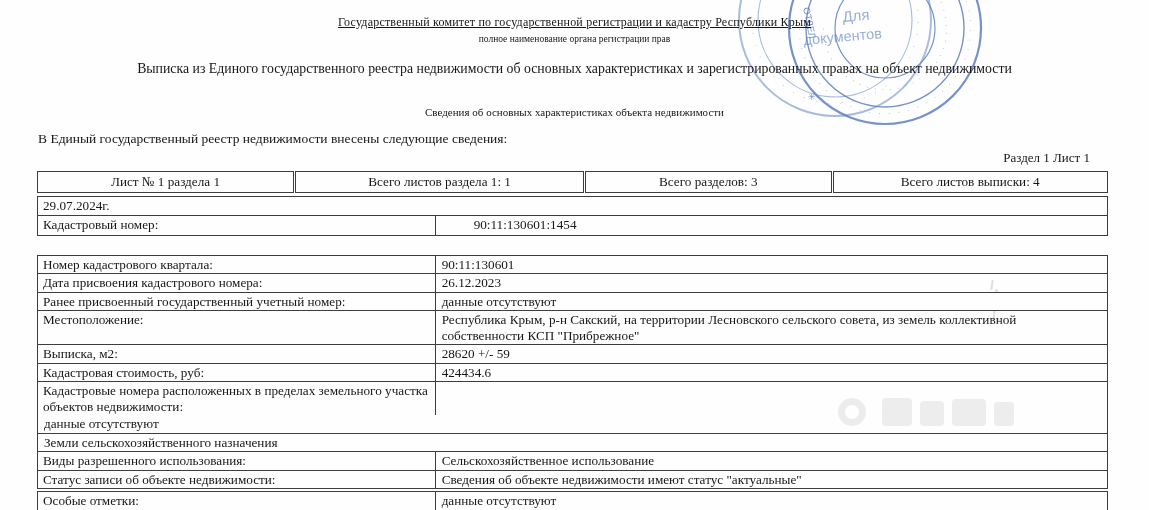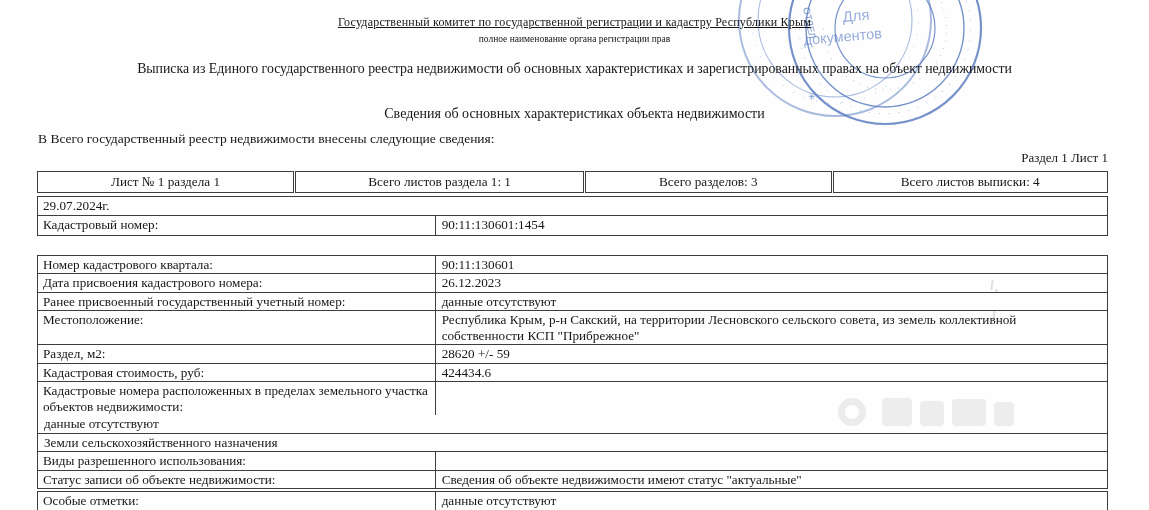--- a/index.html
+++ b/index.html
@@ -5,44 +5,44 @@
   * { margin:0; padding:0; box-sizing:border-box; }
   html,body { width:1149px; height:510px; background:#ffffff; overflow:hidden;
               font-family:"Liberation Serif", serif; color:#161616; }
   .page { position:absolute; inset:0; width:1149px; height:510px; background:#fefefe; }
 
   
   .hdr { position:absolute; left:0; right:0; text-align:center; z-index:3; }
   .org-name { top:15px; font-size:12px; font-weight:400; text-decoration:underline; letter-spacing:.2px; }
   .org-caption { top:34px; font-size:9.5px; }
   .doc-title { top:61px; font-size:13.8px; }
-  .section-title { top:106px; font-size:14px; }
+  .section-title { top:106px; font-size:11px; }
   .intro { position:absolute; left:38px; top:131px; font-size:13.5px; z-index:3; }
-  .razdel { position:absolute; right:41px; top:150px; font-size:13px; z-index:3;font-family:Liberation Serif, serif; }
+  .razdel { position:absolute; right:59px; top:150px; font-size:13px; z-index:3;font-family:Liberation Serif, serif; }
 
   
   .tbl { position:absolute; left:37px; top:168px; width:1071px; z-index:2; font-size:13.2px; }
   .box { border:1.5px solid #3d3d3d; background:transparent; }
   .crow { text-align:center; min-height:20px; line-height:19px; }
   .crow + .crow { border-top:1.5px solid #3d3d3d; }
 
   .sheetrow { display:flex; margin-top:3px; }
   .sheetrow .cell { border:1.5px solid #3d3d3d; text-align:center; min-height:22px; line-height:20px; }
   .sheetrow .cell + .cell { margin-left:1px; }
   .c1 { width:24%; } .c2 { width:27%; } .c3 { width:23%; } .c4 { flex:1; }
 
   .datebox { margin-top:3px; }
   .row { display:flex; }
   .row + .row { border-top:1.5px solid #3d3d3d; }
   .full { padding:1px 5px; min-height:17px; line-height:15.5px; }
   .lbl { width:37.2%; padding:1px 5px; border-right:1.5px solid #3d3d3d; line-height:15.5px; }
   .val { flex:1; padding:1px 6px; line-height:15.5px; }
 
   .attrsbox { margin-top:19px; }
-  .h17 { min-height:17px; } .h16 { min-height:16px; } .h20 { min-height:20px; }
+  .h17 { min-height:17px; } .h16 { min-height:16px; } .h20 { min-height:20px;gap:32px; }
   .h34 { min-height:34px; } .h33 { min-height:33px;flex-direction:column; }
   .specialbox { margin-top:2px; }
 
   
   .stamp { position:absolute; left:712px; top:0; width:285px; height:140px; z-index:1; }
 
   
   .wm { position:absolute; left:838px; top:392px; width:180px; height:42px; opacity:.5; z-index:1; }
   .wm span { position:absolute; background:#dedede; border-radius:4px; }
   .wm .wm-pin { left:0; top:6px; width:28px; height:28px; background:transparent;
@@ -111,21 +111,21 @@
     </div>
   <div class="pencil p2">
       <i class="s1"></i>
       <i class="s2"></i>
     </div>
 
   <div class="hdr org-name">Государственный комитет по государственной регистрации и кадастру Республики Крым</div>
   <div class="hdr doc-title">Выписка из Единого государственного реестра недвижимости об основных характеристиках и зарегистрированных правах на объект недвижимости</div>
   <div class="hdr org-caption">полное наименование органа регистрации прав</div>
   <div class="hdr section-title">Сведения об основных характеристиках объекта недвижимости</div>
-  <div class="intro">В Всего государственный реестр недвижимости внесены следующие сведения:</div>
+  <div class="intro">В Единый государственный реестр недвижимости внесены следующие сведения:</div>
   <div class="razdel">Раздел 1 Лист 1</div>
 
   <div class="tbl">
 
 
     <div class="sheetrow">
       <div class="cell c1">Лист № 1 раздела 1</div>
       <div class="cell c2">Всего листов раздела 1: 1</div>
       <div class="cell c3">Всего разделов: 3</div>
       <div class="cell c4">Всего листов выписки: 4</div>
@@ -152,36 +152,37 @@
       </div>
       <div class="row h17">
         <div class="lbl">Ранее присвоенный государственный учетный номер:</div>
         <div class="val">данные отсутствуют</div>
       </div>
       <div class="row h34">
         <div class="lbl">Местоположение:</div>
         <div class="val">Республика Крым, р-н Сакский, на территории Лесновского сельского совета, из земель коллективной собственности КСП "Прибрежное"</div>
       </div>
       <div class="row h17">
-        <div class="lbl">Раздел, м2:</div>
+        <div class="lbl">Выписка, м2:</div>
         <div class="val">28620 +/- 59</div>
       </div>
       <div class="row h17">
         <div class="lbl">Кадастровая стоимость, руб:</div>
         <div class="val">424434.6</div>
       </div>
       <div class="row h33">
         <div class="lbl">Кадастровые номера расположенных в пределах земельного участка объектов недвижимости:</div>
         <div class="val">данные отсутствуют</div>
       </div>
       <div class="row h17">
         <div class="val">Земли сельскохозяйственного назначения</div>
       </div>
       <div class="row h16">
         <div class="lbl">Виды разрешенного использования:</div>
+        <div class="val">Сельскохозяйственное использование</div>
       </div>
       <div class="row h17">
         <div class="lbl">Статус записи об объекте недвижимости:</div>
         <div class="val">Сведения об объекте недвижимости имеют статус "актуальные"</div>
       </div>
     </div>
 
     <div class="box specialbox">
       <div class="row h17">
         <div class="lbl">Особые отметки:</div>

